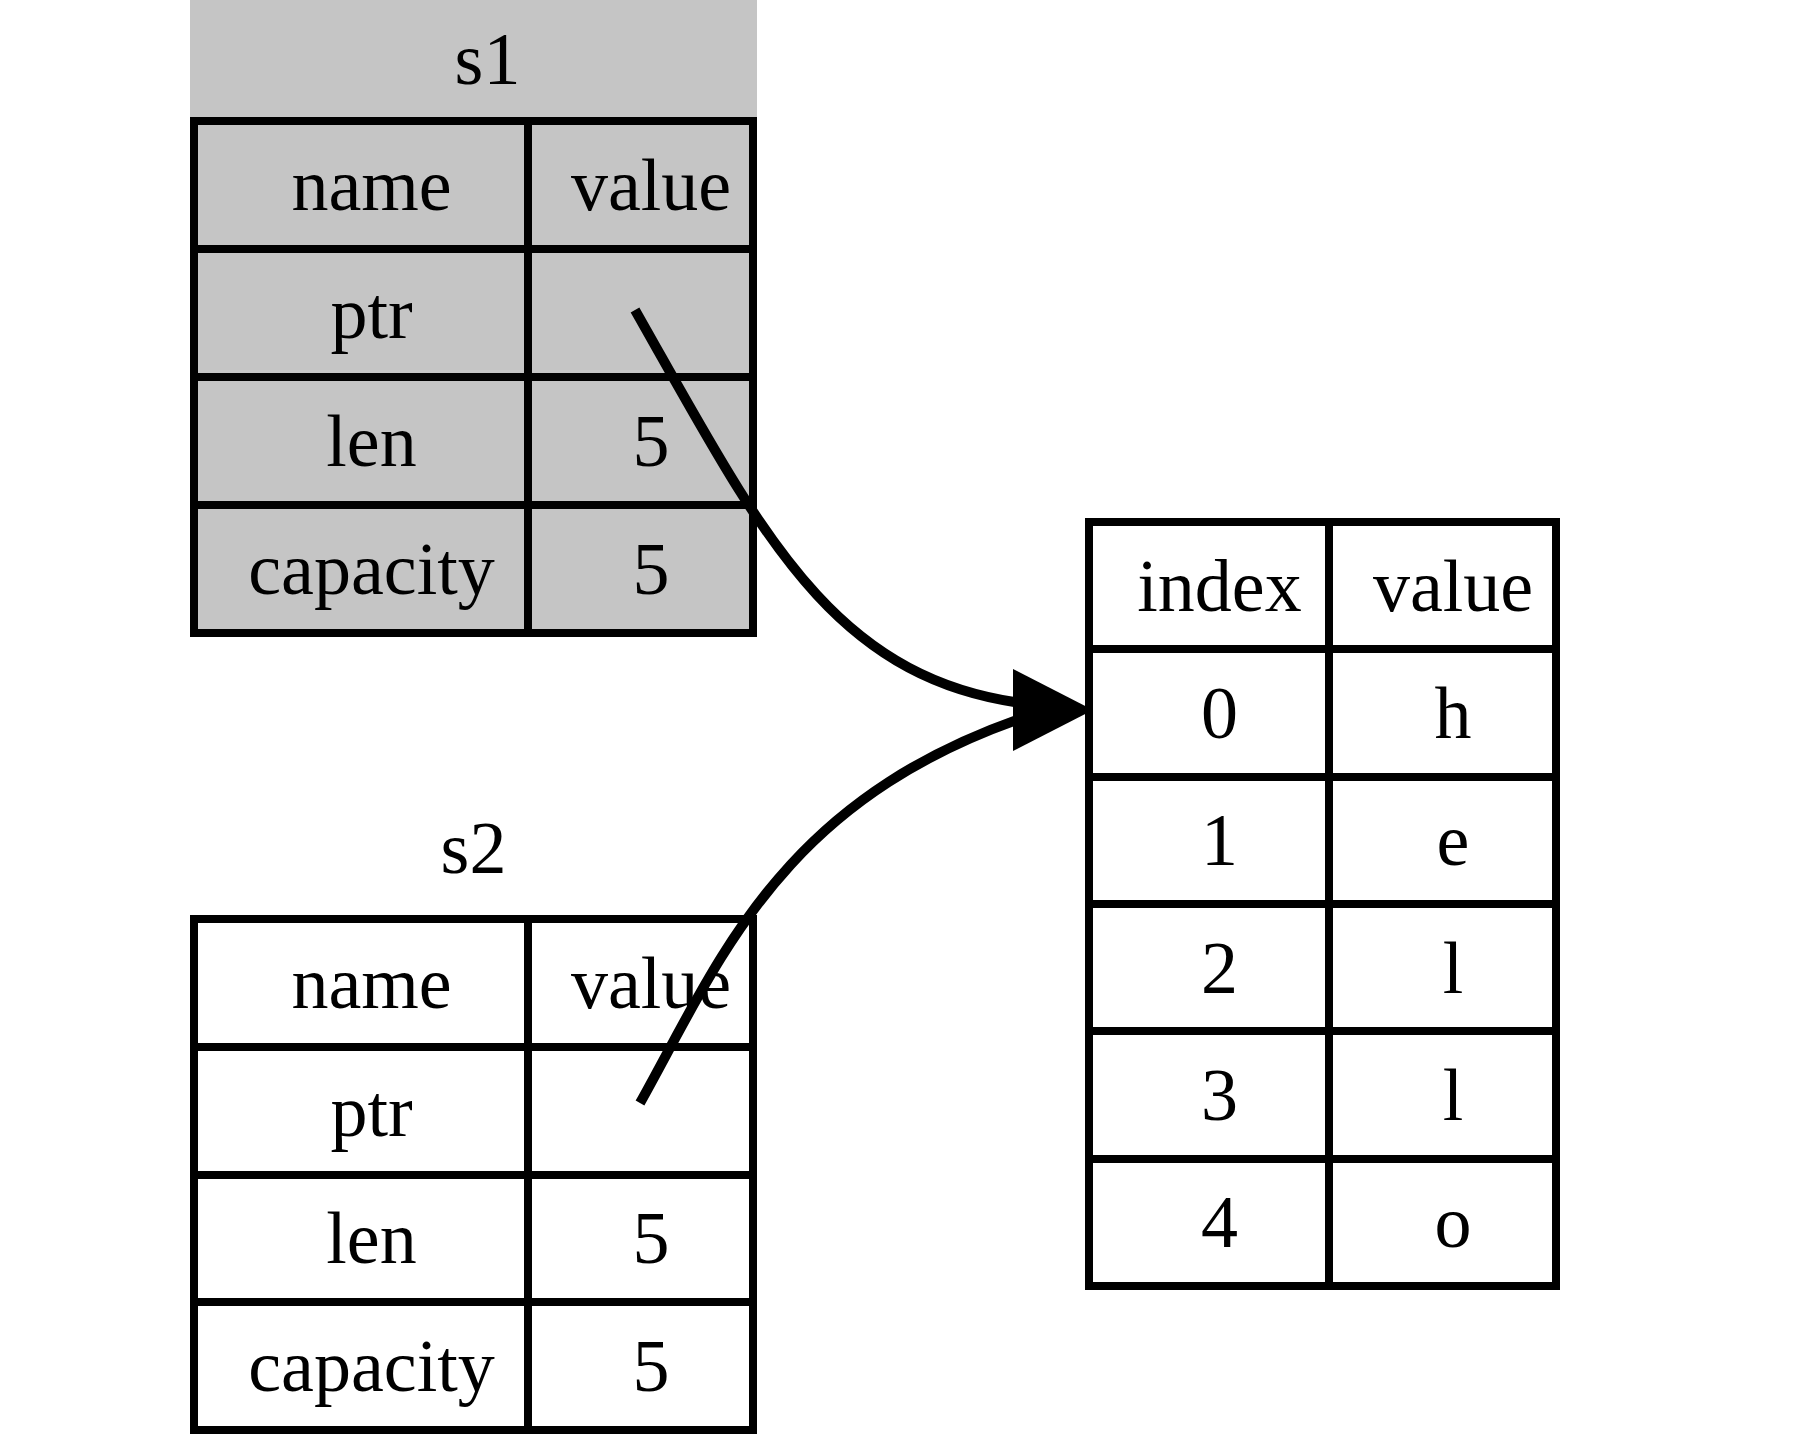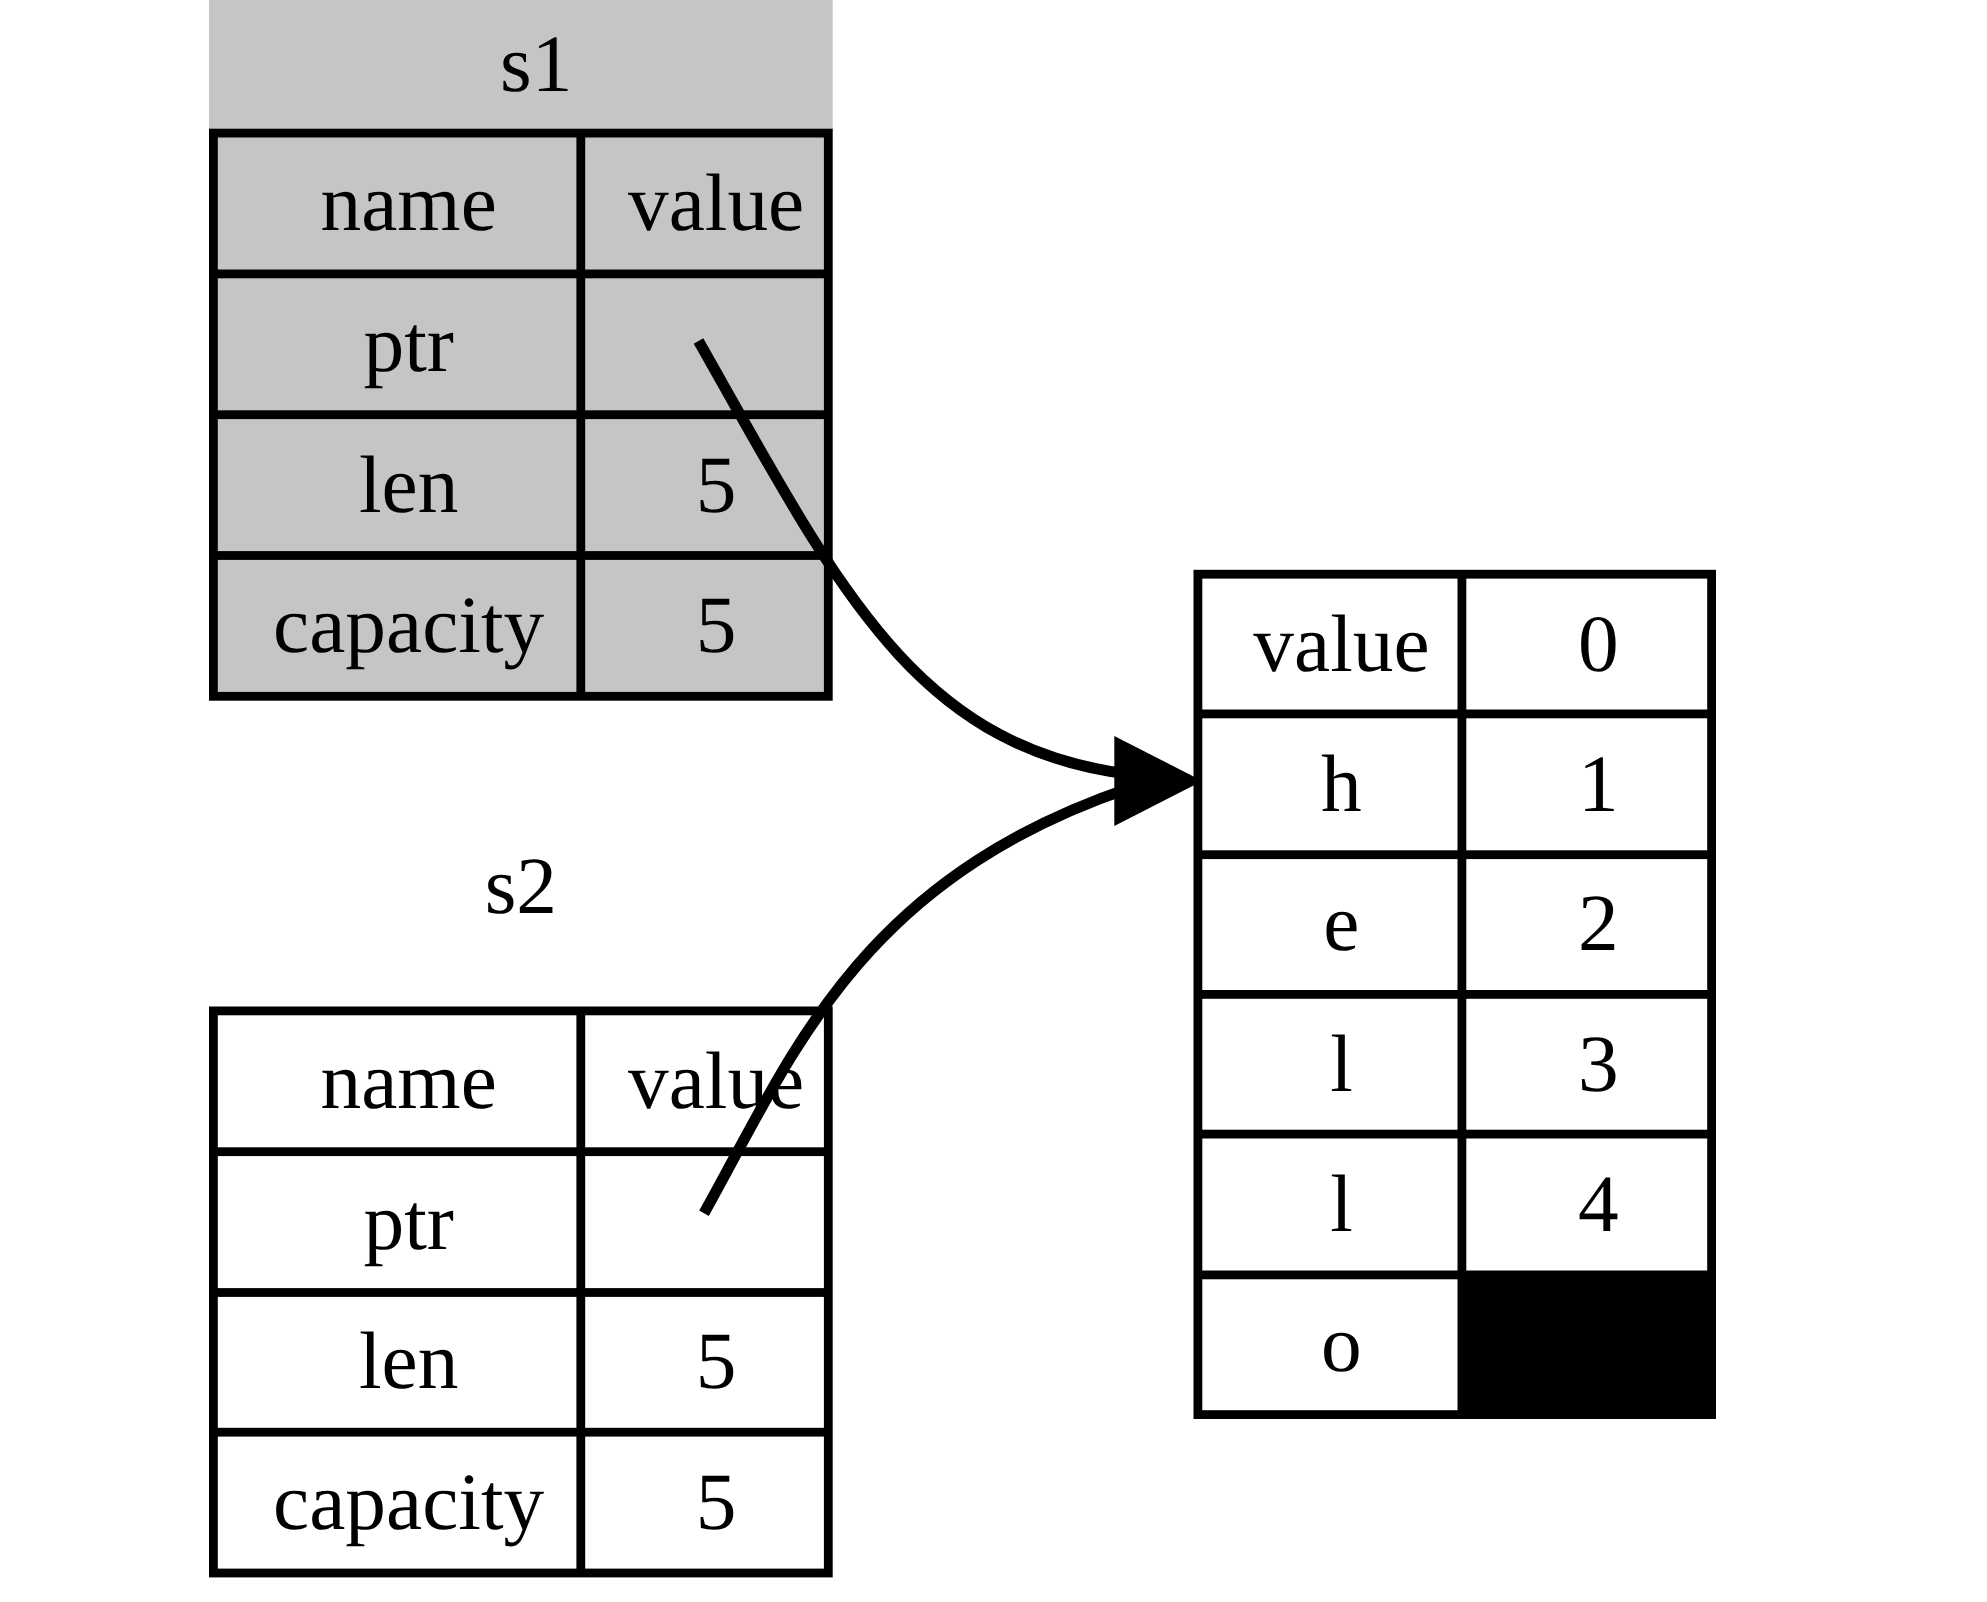--- a/index.html
+++ b/index.html
@@ -73,34 +73,35 @@
     <div class="cell">name</div>
     <div class="cell">value</div>
     <div class="cell">ptr</div>
     <div class="cell"></div>
     <div class="cell">len</div>
     <div class="cell">5</div>
     <div class="cell">capacity</div>
     <div class="cell">5</div>
   </div>
 
-  <div class="title" style="left:190px; top:753px; width:567px; height:105px;font-family:Liberation Serif, serif;">s2</div>
+  <div class="title" style="left:190px; top:795px; width:567px; height:105px;font-family:Liberation Serif, serif;">s2</div>
 
   <div class="memtable stack-grid white" style="left:190px; top:915px; width:567px; height:519px;">
     <div class="cell">name</div>
     <div class="cell">value</div>
     <div class="cell">ptr</div>
     <div class="cell"></div>
     <div class="cell">len</div>
     <div class="cell">5</div>
     <div class="cell">capacity</div>
     <div class="cell">5</div>
   </div>
 
   <div class="memtable heap-grid white" style="left:1085px; top:518px; width:475px; height:772px;">
+    <div class="cell">index</div>
     <div class="cell">value</div>
     <div class="cell">0</div>
     <div class="cell">h</div>
     <div class="cell">1</div>
     <div class="cell">e</div>
     <div class="cell">2</div>
     <div class="cell">l</div>
     <div class="cell">3</div>
     <div class="cell">l</div>
     <div class="cell">4</div>

